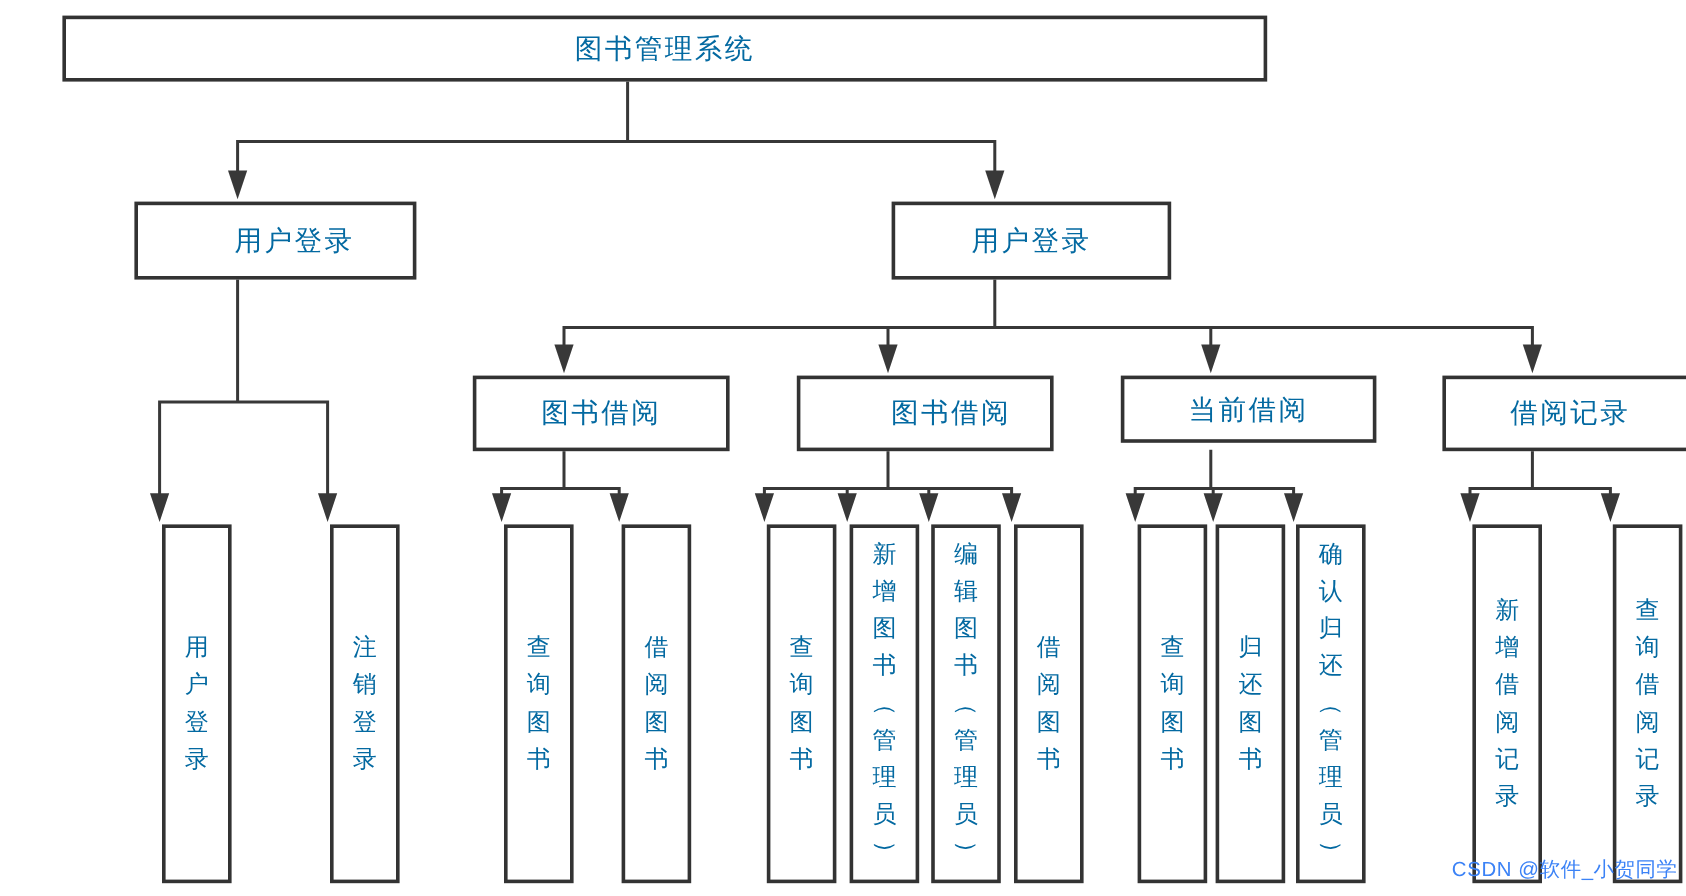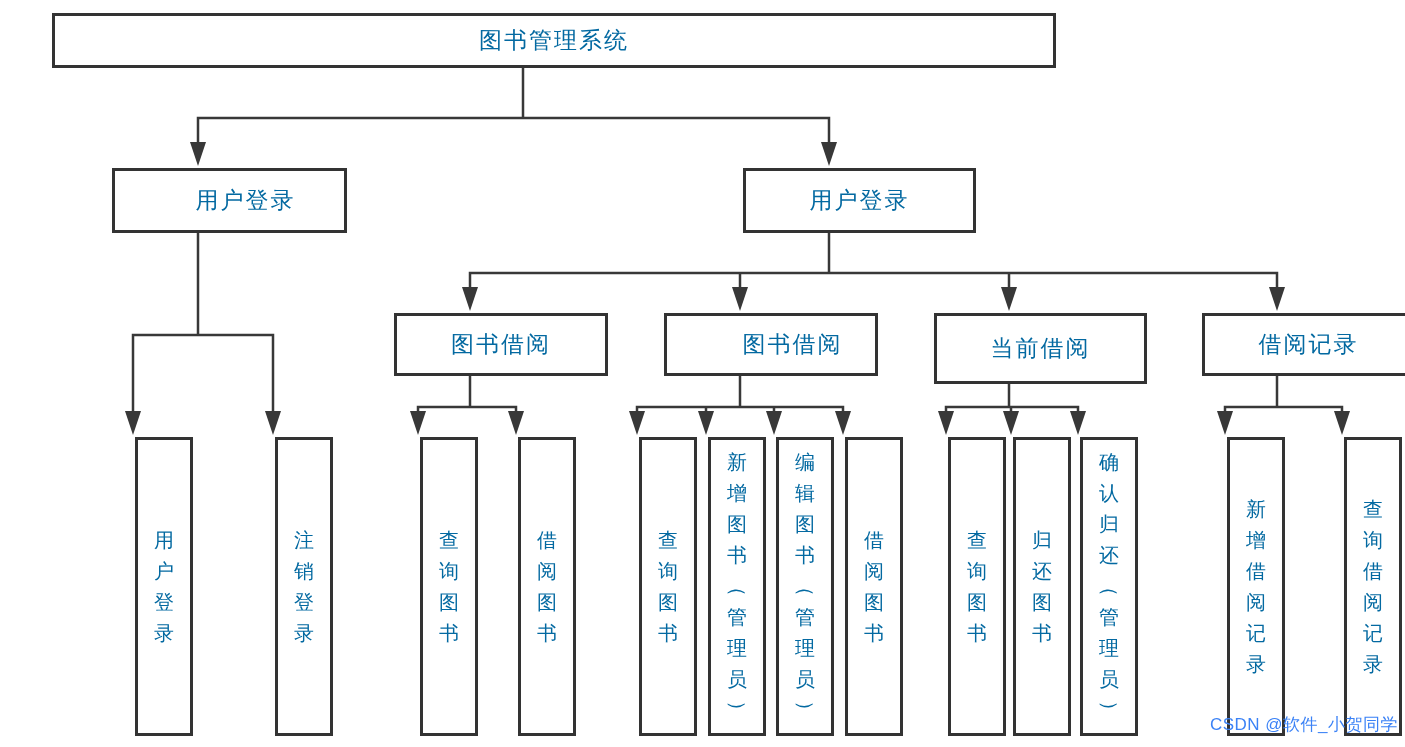--- a/index.html
+++ b/index.html
@@ -18,21 +18,21 @@
     top:437px;width:58px;height:299px;
   }
   .vchar{display:block;height:31px;line-height:31px;width:100%;text-align:center;}
   .vrot{transform:rotate(90deg);}
   
   #n-root{left:21px;top:13px;width:1004px;height:55px;}
   #n-login{left:81px;top:168px;width:235px;height:65px;padding-left:32px;}
   #n-mgmt{left:712px;top:168px;width:233px;height:65px;}
   #n-newbooks{left:363px;top:313px;width:214px;height:63px;}
   #n-borrow{left:633px;top:313px;width:214px;height:63px;padding-left:43px;}
-  #n-current{left:903px;top:313px;width:213px;height:71px;font-family:Liberation Mono, monospace;}
+  #n-current{left:903px;top:313px;width:213px;height:56px;font-family:Liberation Mono, monospace;}
   #n-records{left:1171px;top:313px;width:213px;height:63px;}
   #l-userlogin{left:104px;}
   #l-logout{left:244px;}
   #l-query1{left:389px;}
   #l-borrow1{left:487px;}
   #l-query2{left:608px;}
   #l-add{left:677px;}
   #l-edit{left:745px;}
   #l-borrow2{left:814px;}
   #l-query3{left:917px;}

